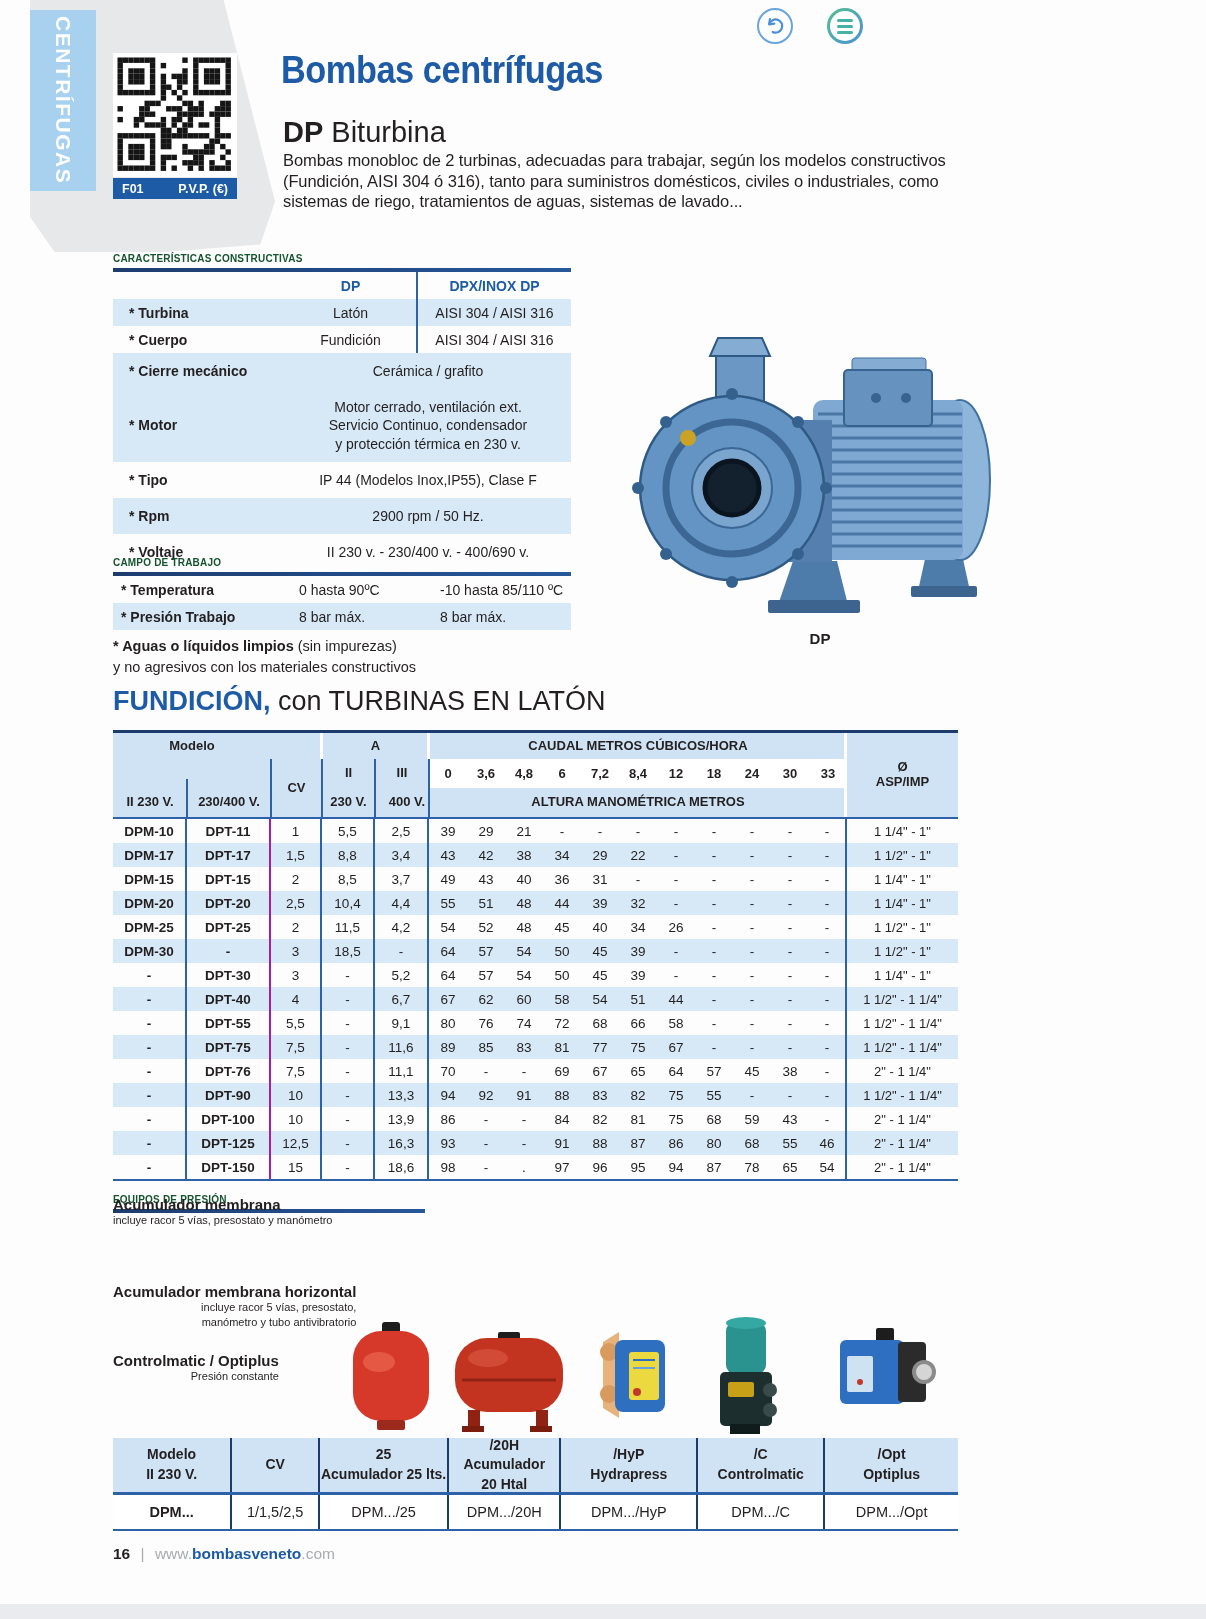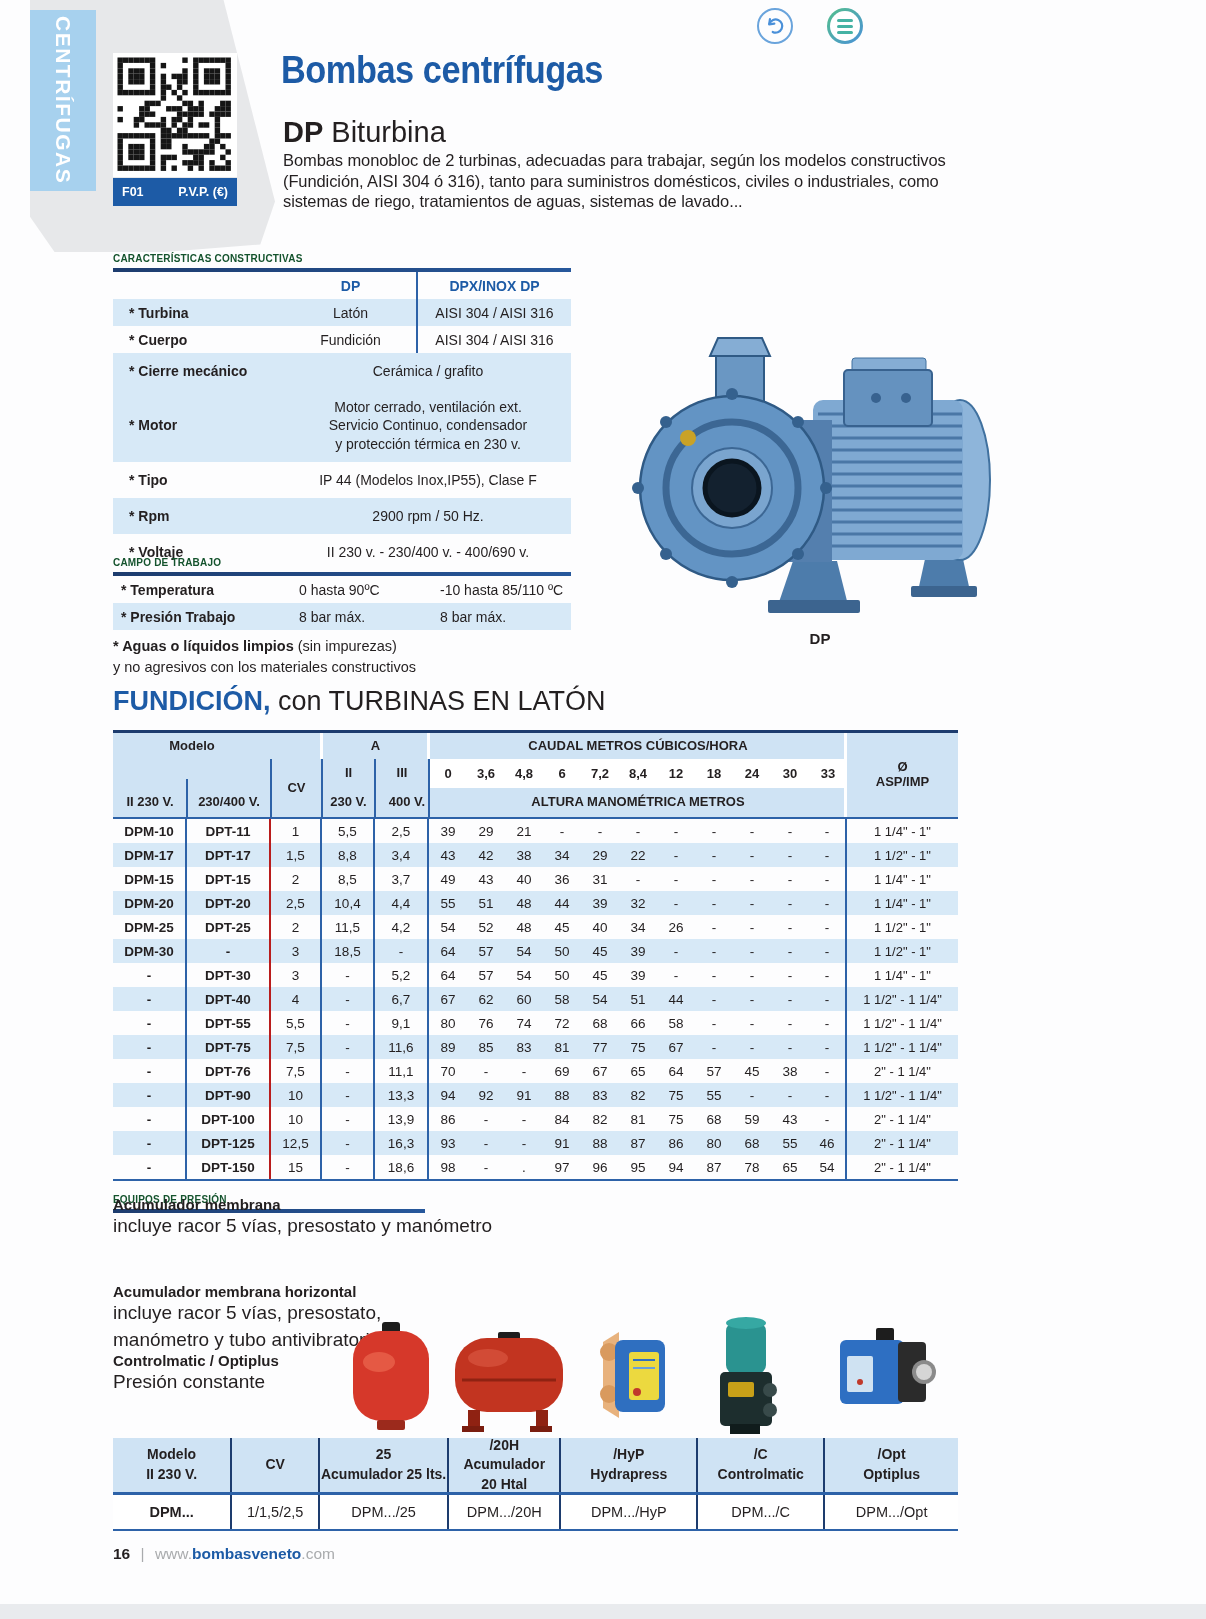--- a/index.html
+++ b/index.html
@@ -8,21 +8,21 @@
   .abs{position:absolute;}
   .pre{white-space:pre-line;}
 
   
   .gray-corner{left:30px;top:0;width:245px;height:252px;background:#e7e8ea;
     clip-path:polygon(0 0,79% 0,100% 80%,94% 97%,55% 100%,10% 100%,0 86%);}
   .side-tab{left:30px;top:10px;width:66px;height:181px;background:#a7d1ee;color:#fff;
     display:flex;align-items:center;justify-content:center;writing-mode:vertical-rl;
     font-weight:bold;font-size:21px;letter-spacing:1.5px;}
   .qr{left:113px;top:53px;width:124px;height:124px;background:#fff;}
-  .qr-bar{left:113px;top:178px;width:124px;height:28px;background:#1d5ba6;color:#fff;
+  .qr-bar{left:113px;top:178px;width:124px;height:21px;background:#1d5ba6;color:#fff;
     font-weight:bold;font-size:12.5px;display:flex;align-items:center;justify-content:space-between;
     padding:0 9px;box-sizing:border-box;}
 
   
   .circle-btn{width:36px;height:36px;border-radius:50%;display:flex;align-items:center;justify-content:center;cursor:pointer;}
   .undo-btn{left:757px;top:8px;border:2.5px solid #6aa4dc;box-sizing:border-box;}
   .menu-btn{left:827px;top:8px;background:linear-gradient(135deg,#53c08b,#4a90d9);}
   .menu-inner{width:30px;height:30px;border-radius:50%;background:#fff;display:flex;flex-direction:column;
     align-items:center;justify-content:center;gap:3px;}
   .menu-inner i{display:block;width:16px;height:3px;background:#45b3a4;border-radius:2px;}
@@ -72,33 +72,33 @@
   .hc{position:absolute;display:flex;align-items:center;justify-content:center;
       font-weight:bold;font-size:13px;text-align:center;line-height:1.15;}
   .fwhite{position:absolute;background:#fff;}
   .fblue{position:absolute;background:#2d62a8;width:2px;}
   .fnumrow{position:absolute;left:316px;top:26px;width:418px;height:29px;background:#fff;display:flex;}
   .fnc{width:38px;display:flex;align-items:center;justify-content:center;font-weight:bold;font-size:13px;}
   .fmid{height:2px;background:#2d62a8;}
   .frow{display:flex;height:24px;}
   .fcell{box-sizing:border-box;display:flex;align-items:center;justify-content:center;font-size:13.5px;}
   .c0{width:74px;font-weight:bold;border-right:2px solid #2d62a8;}
-  .c1{width:84px;font-weight:bold;border-right:2px solid #b91c1c;}
+  .c1{width:84px;font-weight:bold;border-right:2px solid #a21caf;}
   .c2{width:51px;border-right:2px solid #2d62a8;}
   .c3{width:53px;border-right:2px solid #2d62a8;}
   .c4{width:54px;border-right:2px solid #2d62a8;}
   .cf{width:38px;}
   .c15{border-right:2px solid #2d62a8;}
   .c16{width:111px;font-size:13px;}
   .fbot{height:2px;background:#2d62a8;}
 
   
   .eq-title{left:113px;top:1194px;width:312px;}
   .eq-item-bold{font-weight:bold;font-size:15px;}
-  .eq-item-text{font-size:19px;line-height:1.4;}
+  .eq-item-text{font-size:11px;line-height:1.4;text-align:right;}
 
   
   .btable{left:113px;top:1438px;width:845px;}
   .bhead{display:flex;background:#cfe3f4;height:54px;}
   .bhc{display:flex;align-items:center;justify-content:center;font-weight:bold;font-size:14px;
        text-align:center;white-space:pre-line;line-height:1.4;box-sizing:border-box;border-right:2px solid #1d3c6e;}
   .bhc:last-child{border-right:none;}
   .bmid{height:3px;background:#2d62a8;}
   .brow{display:flex;height:34px;background:#fff;}
   .bc{display:flex;align-items:center;justify-content:center;font-size:14.5px;box-sizing:border-box;border-right:2px solid #1d3c6e;}

